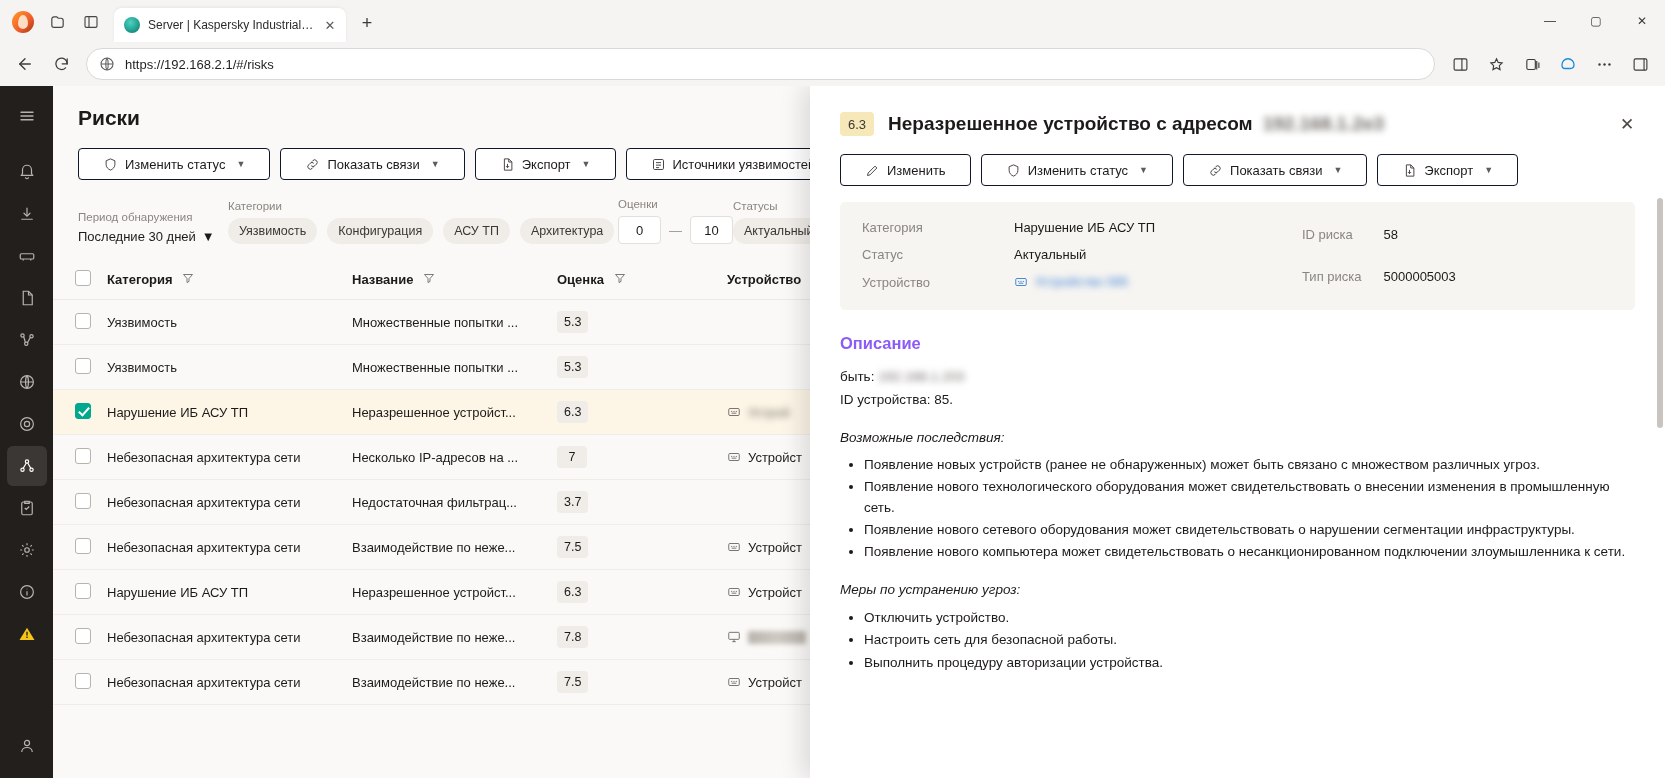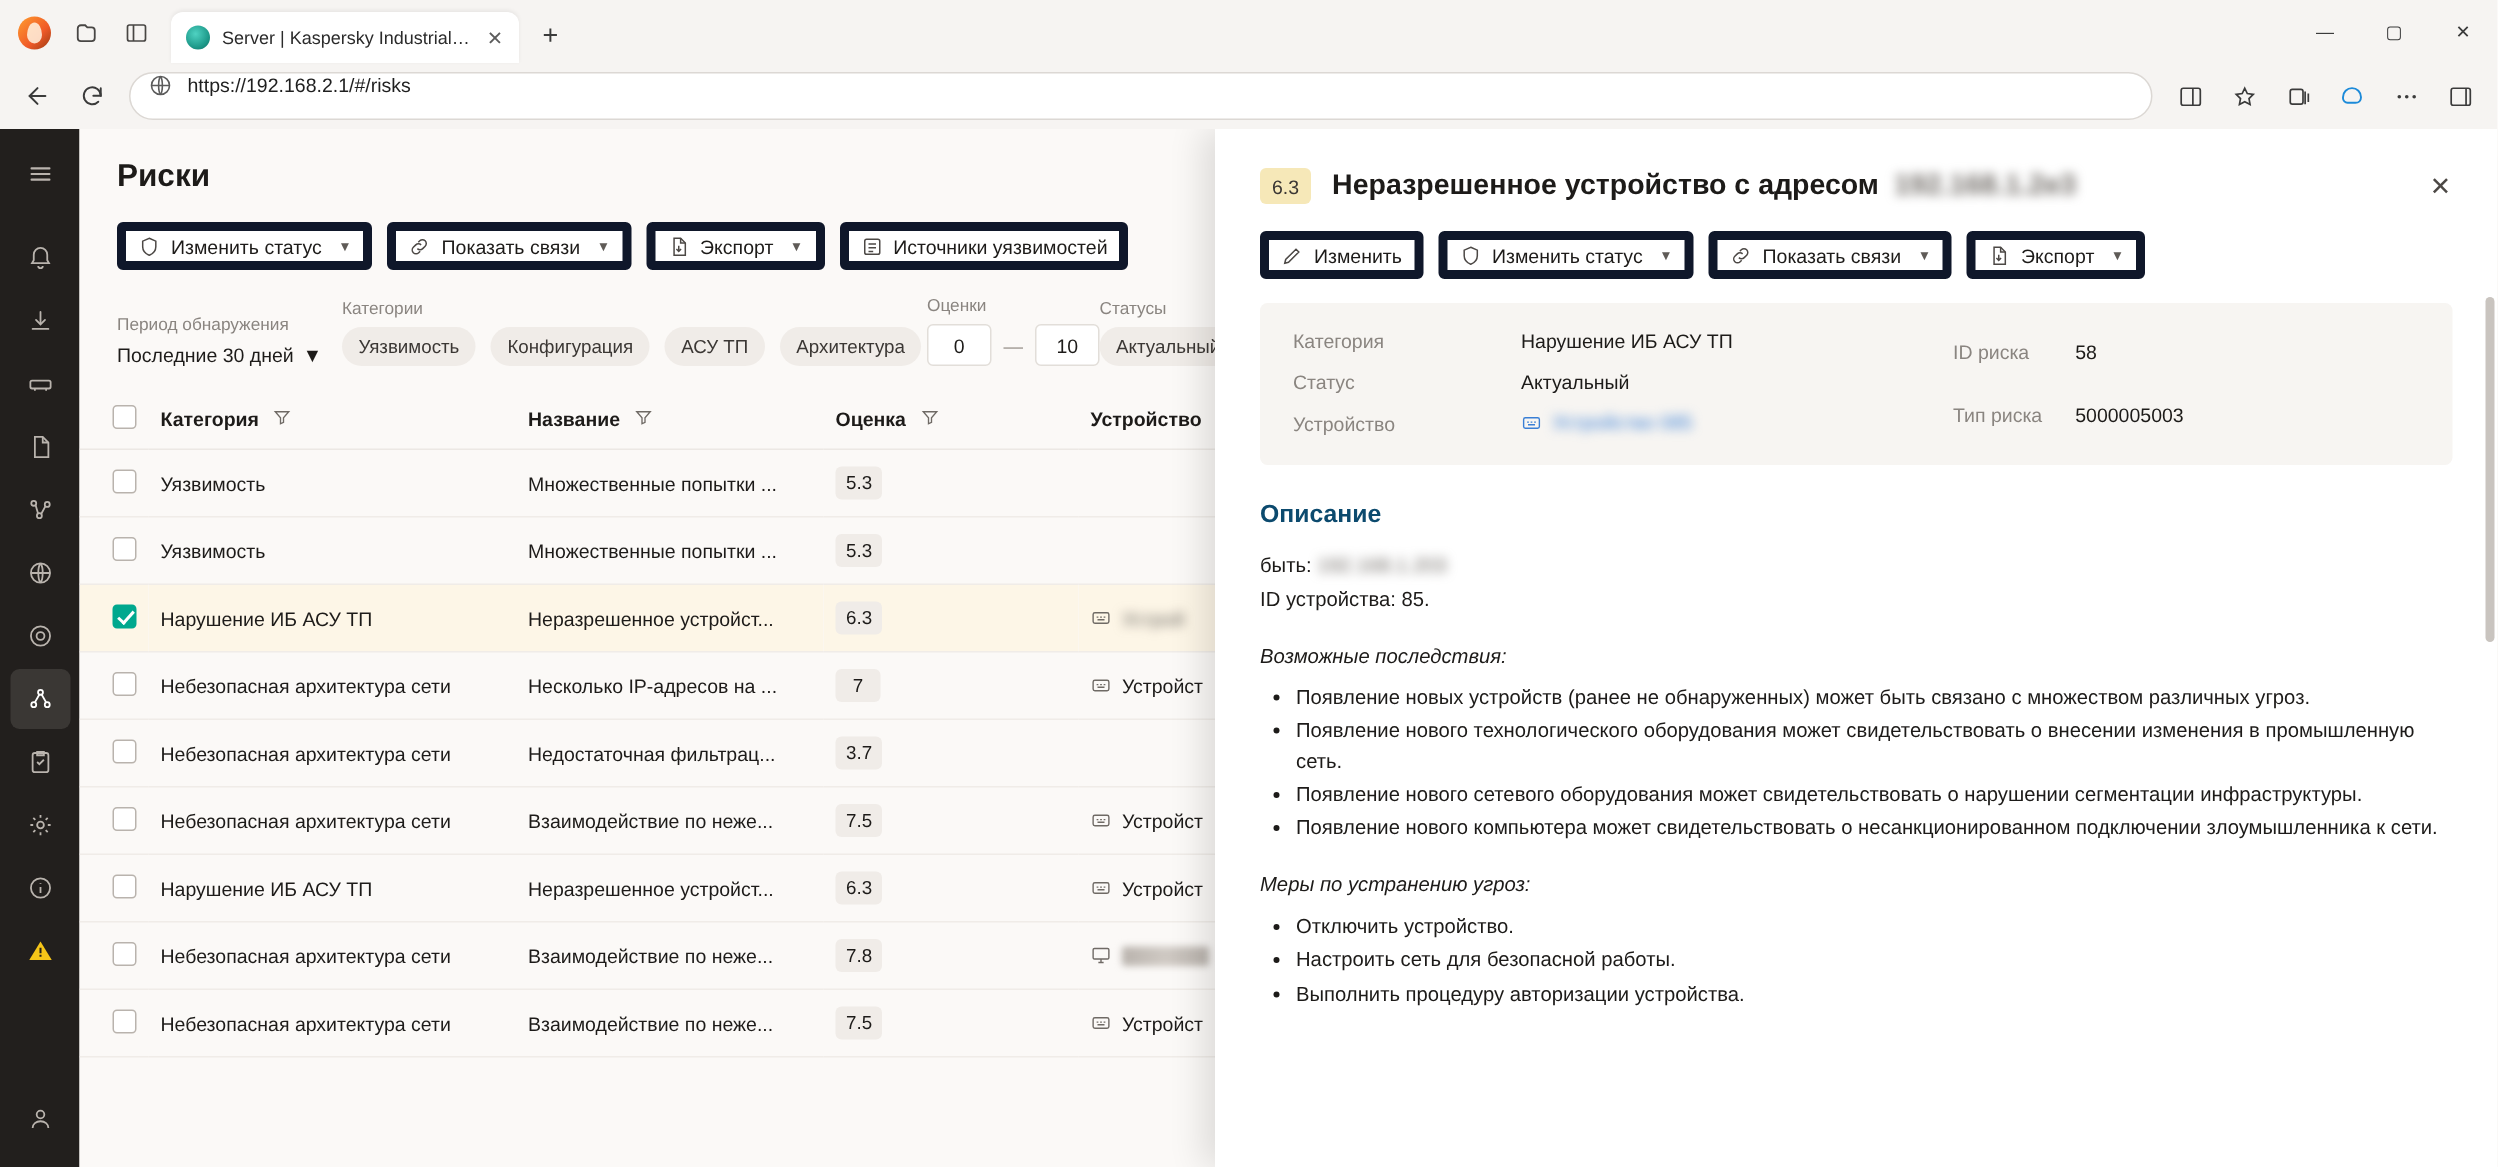--- a/index.html
+++ b/index.html
@@ -101,21 +101,21 @@
     width: 34px; height: 34px; border-radius: 6px;
     display: flex; align-items: center; justify-content: center;
     color: #3b3b3b;
   }
   .omnibox {
     flex: 1 1 auto;
     height: 32px;
     background: #ffffff;
     border: 1px solid #dcd8d4;
     border-radius: 16px;
-    display: flex; align-items: flex-start;
+    display: flex; align-items: center;
     padding: 0 12px;
     gap: 10px;
     margin: 1px 6px;
   }
   .omnibox .url {
     font-size: 13px; color: #1f1f1f;
     white-space: nowrap; overflow: hidden;
   }
   .right-icons { display: flex; align-items: center; gap: 2px; }
 
@@ -161,22 +161,22 @@
   }
   .toolbar {
     display: flex; align-items: center;
     gap: 10px;
     padding: 18px 0 0 25px;
   }
   .tbtn {
     height: 32px;
     display: flex; align-items: center;
     gap: 7px;
-    padding: 0 8px;
-    border: 6px solid #0f172a;
+    padding: 0 24px;
+    border: 1px solid #0f172a;
     background: #ffffff;
     border-radius: 4px;
     font-size: 13px; color: #1d1b19;
     white-space: nowrap;
   }
   .tbtn .caret { font-size: 9px; color: #5f5b57; margin-left: 4px; }
 
   .filters {
     display: flex; align-items: flex-end;
     padding: 18px 0 0 25px;
@@ -314,21 +314,21 @@
   .info-col.left { flex: 0 0 410px; grid-template-columns: 130px auto; }
   .info-k { font-size: 13px; color: #8a8580; }
   .info-v { font-size: 13px; color: #1d1b19; }
   .panel-body {
     flex: 1 1 auto;
     overflow-y: auto;
     padding: 24px 30px 26px 30px;
   }
   .panel-body h3 {
     margin: 0 0 14px 0;
-    font-size: 16.5px; font-weight: bold; color: #0c4a6e;
+    font-size: 16.5px; font-weight: bold; color: #8b5cf6;
   }
   .panel-body p { margin: 0 0 4px 0; font-size: 13.5px; line-height: 1.45; color: #1d1b19; }
   .panel-body p.italic { font-style: italic; margin: 18px 0 8px 0; }
   .panel-body ul { margin: 0 0 6px 0; padding-left: 24px; }
   .panel-body li { font-size: 13.5px; line-height: 1.5; color: #1d1b19; margin-bottom: 2px; }
   .scrollbar {
     position: absolute; right: 2px; top: 112px;
     width: 6px; height: 230px;
     background: #c9c4bf; border-radius: 3px;
   }

